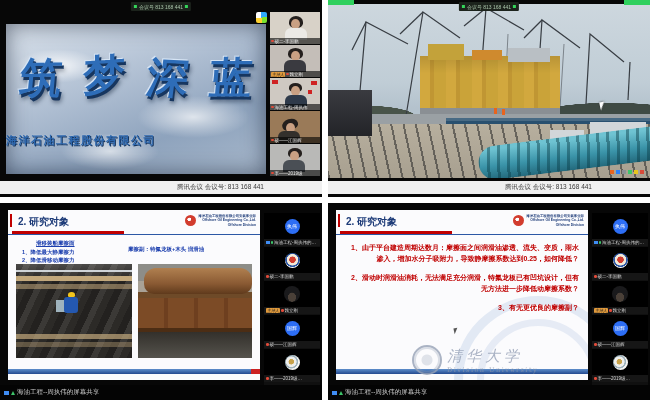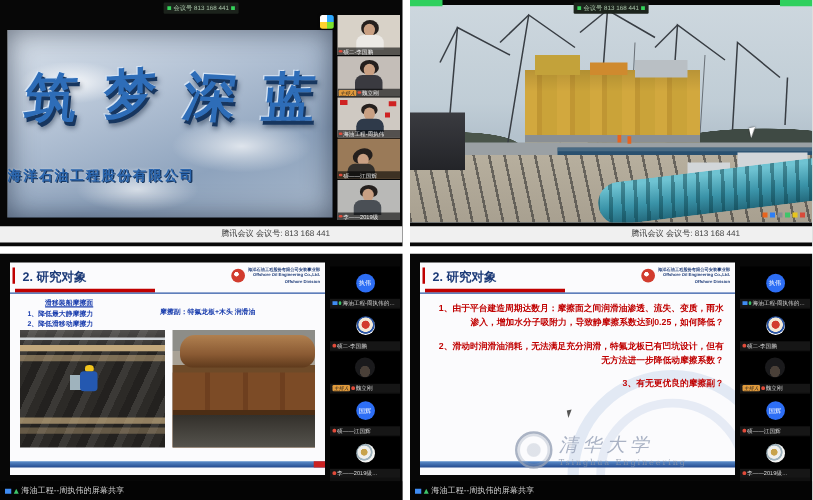--- a/index.html
+++ b/index.html
@@ -430,21 +430,21 @@
         <div>3、有无更优良的摩擦副？</div>
       </div>
       <div class="cursor-br"></div>
       <div class="s-bar"></div>
     </div>
 
     <div class="tsing">
       <i class="seal"></i>
       <div class="ts-txt">
         <span class="ts-cn">清华大学</span>
-        <span class="ts-en">Tsinghua Engineering</span>
+        <span class="ts-en">Division University</span>
       </div>
     </div>
 
     <div class="sbar">
       <div class="ptile">
         <div class="av-blue">执伟</div>
       </div>
       <div class="plabel">
         <i class="monico"></i>
         <i class="micdot mic-green"></i>

